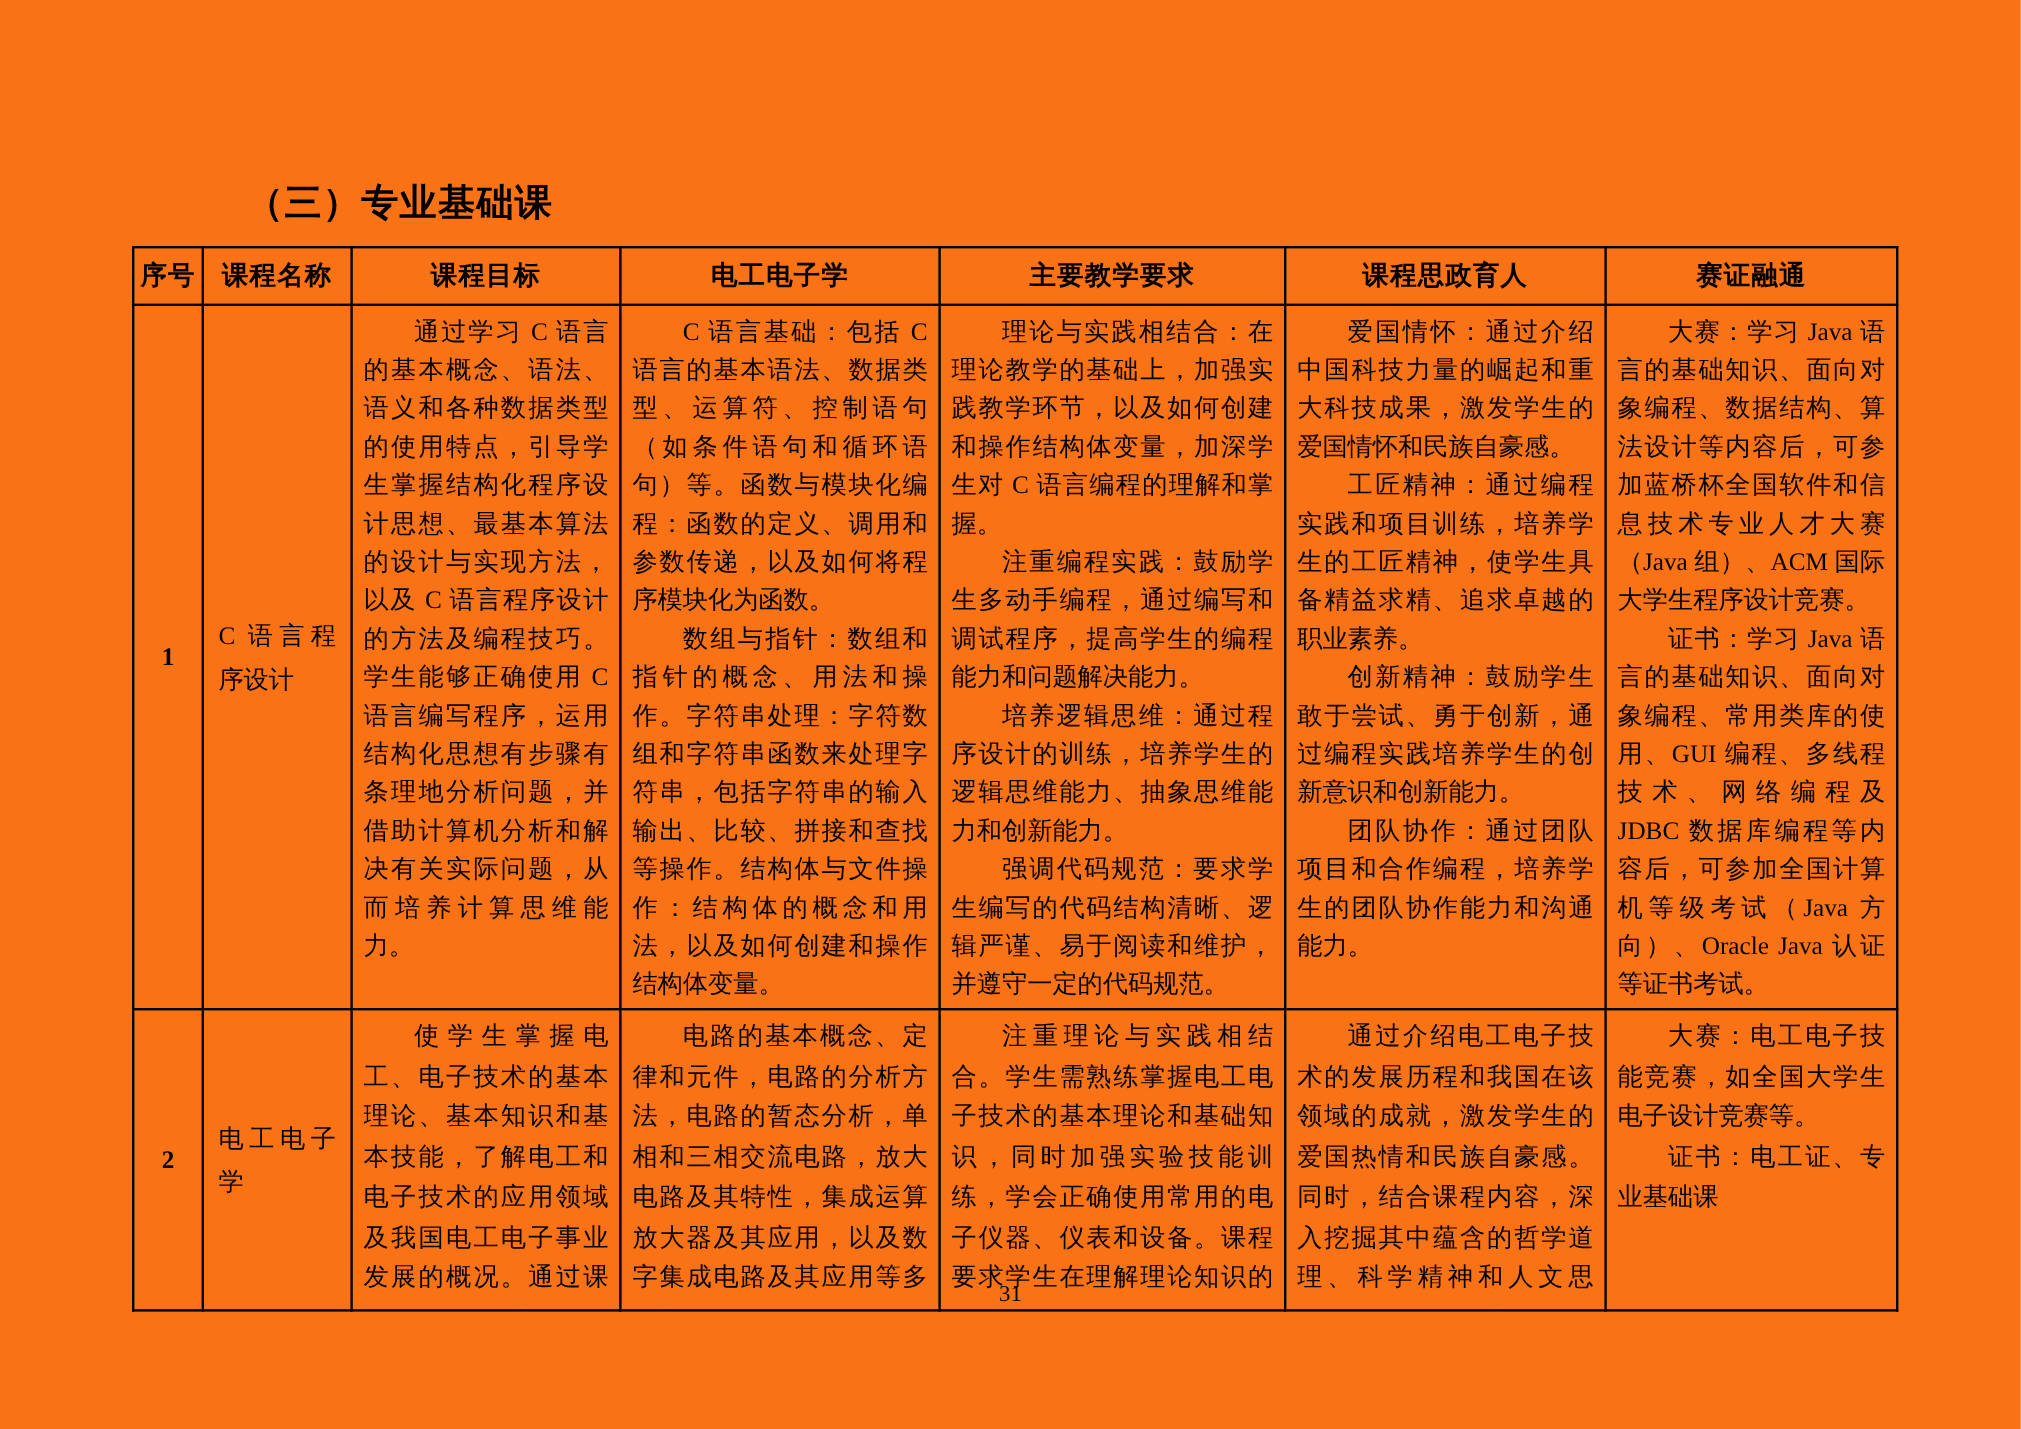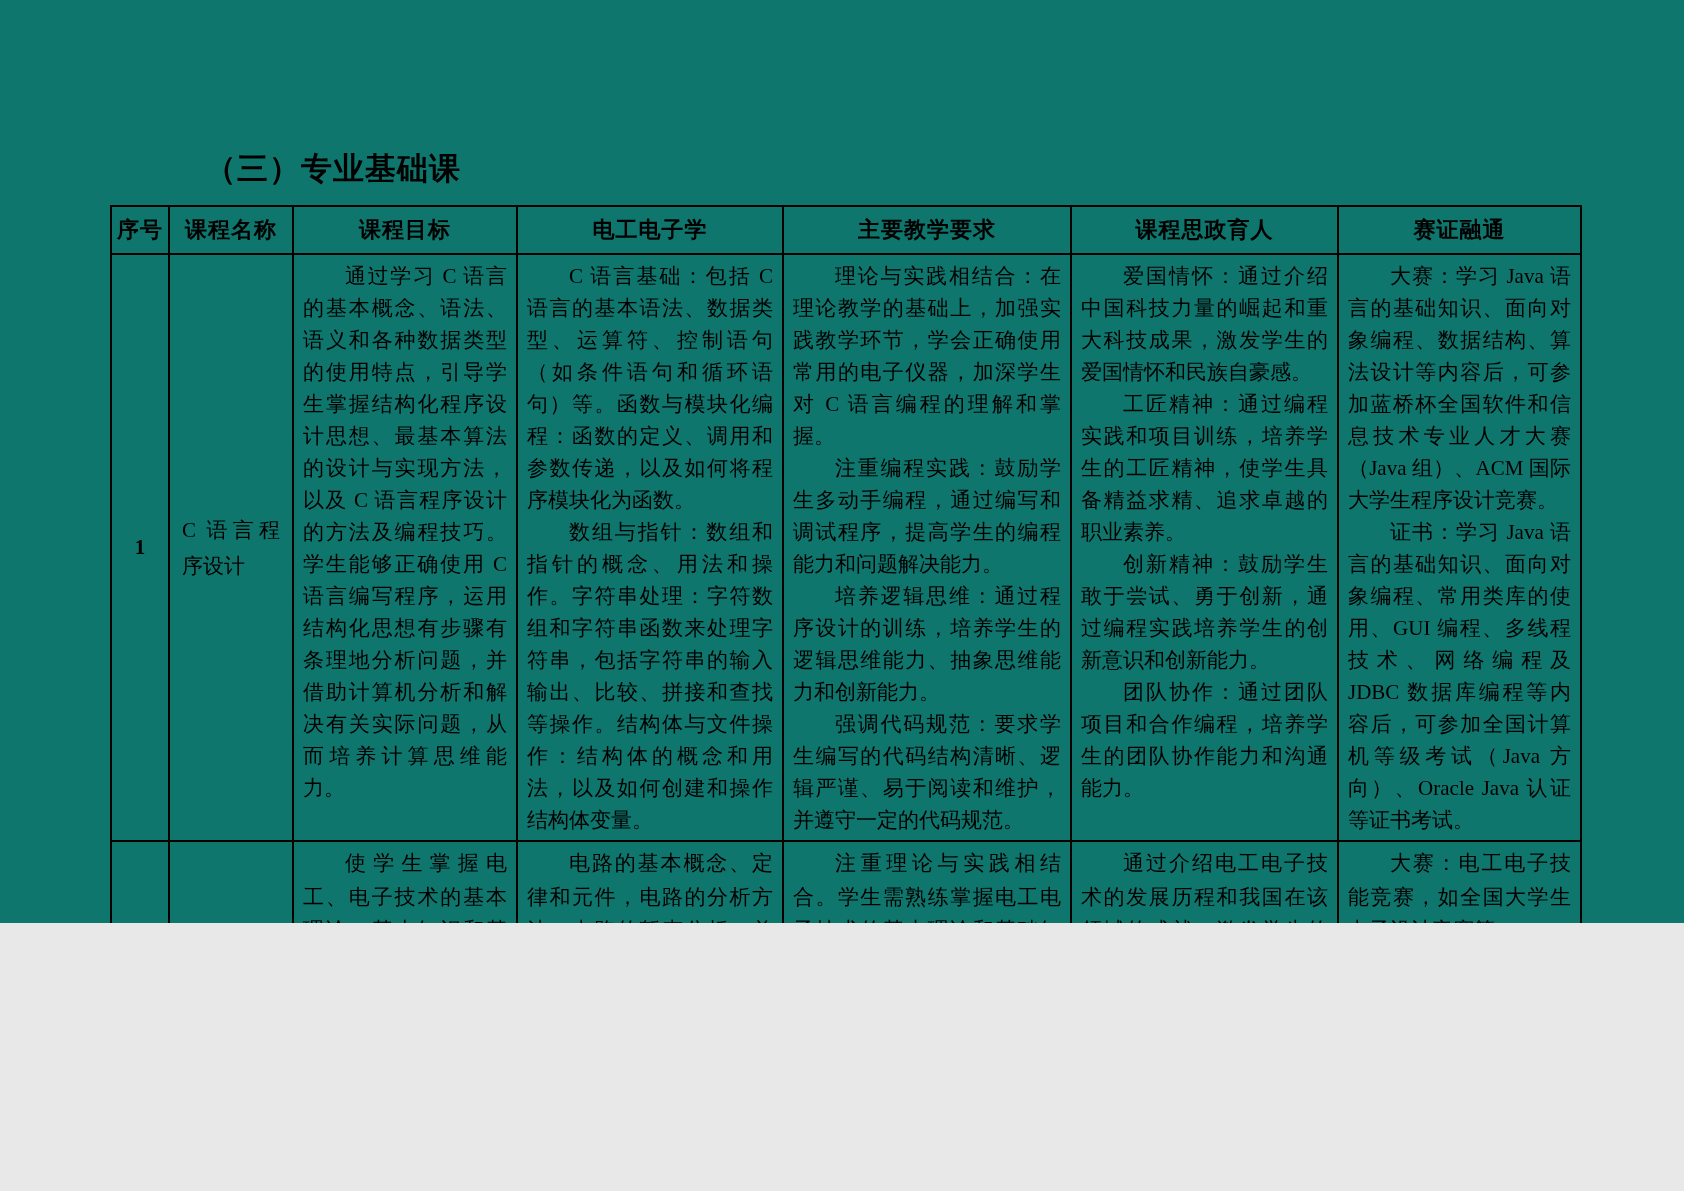--- a/index.html
+++ b/index.html
@@ -1,21 +1,21 @@
 <!DOCTYPE html>
 <html><head>
 <meta charset="utf-8">
 <style>
   * { margin: 0; padding: 0; box-sizing: border-box; }
   html, body { background: #e8e8e8; }
   .page {
     position: relative;
     width: 1684px;
-    height: 923px;
-    background: #0f766e;
+    height: 1191px;
+    background: #f97316;
     font-family: "Liberation Serif", "DejaVu Serif", serif;
     color: #000;
     overflow: hidden;
   }
   .doc-title {
     position: absolute;
     left: 205px;
     top: 148px;
     font-size: 31px;
     font-weight: bold;
@@ -114,21 +114,21 @@
         <td class="cell-mid">1</td>
         <td class="cell-name">C 语言程序设计</td>
         <td class="cell-body">
             <p class="para">通过学习 C 语言的基本概念、语法、语义和各种数据类型的使用特点，引导学生掌握结构化程序设计思想、最基本算法的设计与实现方法，以及 C 语言程序设计的方法及编程技巧。学生能够正确使用 C 语言编写程序，运用结构化思想有步骤有条理地分析问题，并借助计算机分析和解决有关实际问题，从而培养计算思维能力。</p>
           </td>
         <td class="cell-body">
             <p class="para">C 语言基础：包括 C 语言的基本语法、数据类型、运算符、控制语句（如条件语句和循环语句）等。函数与模块化编程：函数的定义、调用和参数传递，以及如何将程序模块化为函数。</p>
             <p class="para">数组与指针：数组和指针的概念、用法和操作。字符串处理：字符数组和字符串函数来处理字符串，包括字符串的输入输出、比较、拼接和查找等操作。结构体与文件操作：结构体的概念和用法，以及如何创建和操作结构体变量。</p>
           </td>
         <td class="cell-body">
-            <p class="para">理论与实践相结合：在理论教学的基础上，加强实践教学环节，学会正确使用常用的电子仪器，加深学生对 C 语言编程的理解和掌握。</p>
+            <p class="para">理论与实践相结合：在理论教学的基础上，加强实践教学环节，以及如何创建和操作结构体变量，加深学生对 C 语言编程的理解和掌握。</p>
             <p class="para">注重编程实践：鼓励学生多动手编程，通过编写和调试程序，提高学生的编程能力和问题解决能力。</p>
             <p class="para">培养逻辑思维：通过程序设计的训练，培养学生的逻辑思维能力、抽象思维能力和创新能力。</p>
             <p class="para">强调代码规范：要求学生编写的代码结构清晰、逻辑严谨、易于阅读和维护，并遵守一定的代码规范。</p>
           </td>
         <td class="cell-body">
             <p class="para">爱国情怀：通过介绍中国科技力量的崛起和重大科技成果，激发学生的爱国情怀和民族自豪感。</p>
             <p class="para">工匠精神：通过编程实践和项目训练，培养学生的工匠精神，使学生具备精益求精、追求卓越的职业素养。</p>
             <p class="para">创新精神：鼓励学生敢于尝试、勇于创新，通过编程实践培养学生的创新意识和创新能力。</p>
             <p class="para">团队协作：通过团队项目和合作编程，培养学生的团队协作能力和沟通能力。</p>
           </td>

